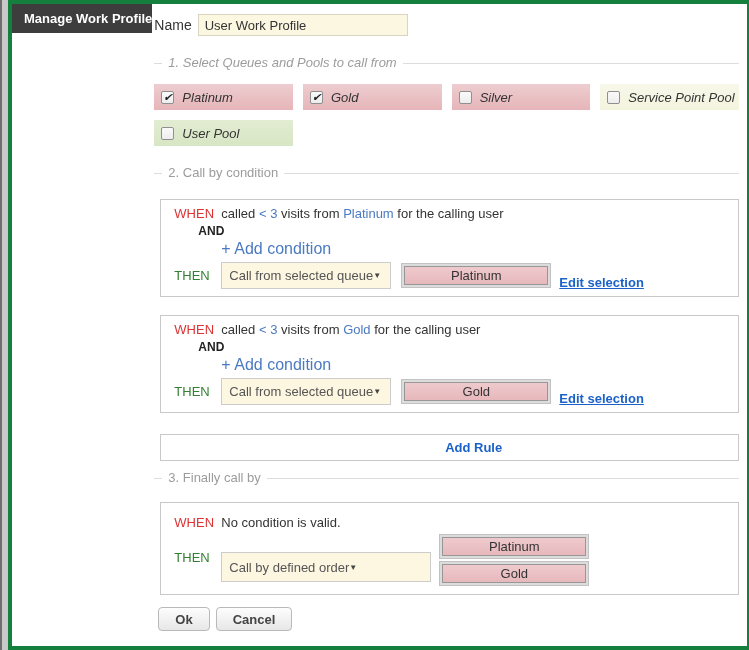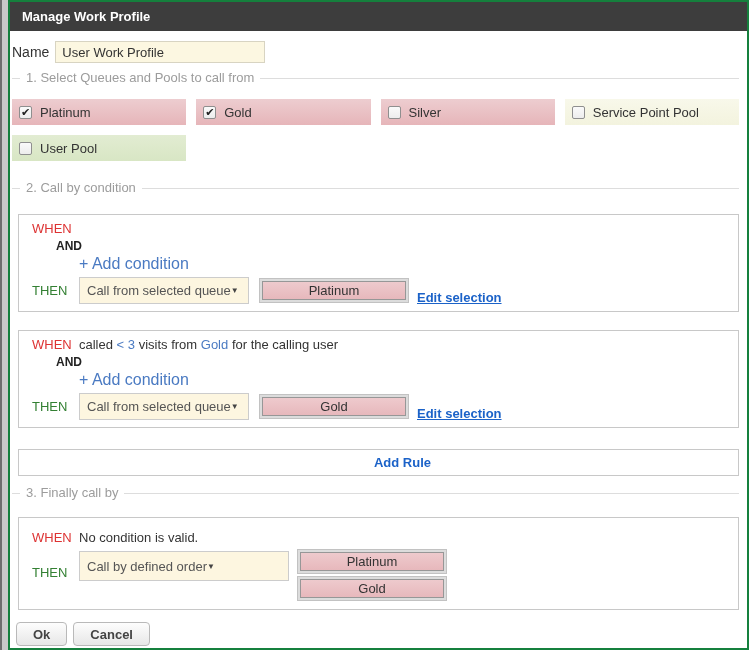--- a/index.html
+++ b/index.html
@@ -6,41 +6,41 @@
   html,body { width:749px; height:650px; }
   body {
     font-family:"Liberation Sans", sans-serif;
     background:#c9c9c9;
     position:relative;
     overflow:hidden;
   }
   .page-edge { position:absolute; left:0; top:0; width:2px; height:650px; background:#6e6e6e; }
   .dialog {
     position:absolute; left:8px; top:0; width:741px; height:650px;
-    background:#ffffff; border:2px solid #15803d; border-right-width:2px;
-    display:flex; flex-direction:column;
+    background:#ffffff; border:4px solid #15803d; border-right-width:2px;
+    display:flex; flex-direction:row;
   }
   .titlebar {
     height:29px; background:#3d3d3d; color:#fff;
     font-size:13px; font-weight:bold; line-height:29px; padding-left:12px;
     flex:0 0 auto;
   }
   .content { flex:1; padding:0 8px 0 2px; }
 
   
   .name-row { display:flex; align-items:center; margin-top:10px; }
   .name-label { font-size:14px; color:#333; margin-right:6px; }
   .name-input {
     width:210px; height:22px; background:#fcf7e1; border:1px solid #d8d4c2;
     font-family:"Liberation Sans",sans-serif; font-size:13px; color:#333; padding:0 6px;
   }
 
   
   .section { border-top:1px solid #ddd; position:relative; }
-  .sec1 { margin-top:15px; }
+  .sec1 { margin-top:27px;font-style:italic; }
   .sec2 { margin-top:27px; }
   .sec3 { margin-top:17px; }
   .legend {
     position:absolute; top:-9px; left:8px; background:#fff; padding:0 6px;
     font-size:13px; color:#9c9c9c; white-space:nowrap;
   }
 
   
   .pool-grid {
     margin-top:20px; display:grid;
@@ -99,21 +99,21 @@
     display:flex; align-items:center; justify-content:center;
     font-size:13px; font-weight:bold; color:#1b62c8; cursor:pointer;padding-left:48px;
   }
 
   
   .finally-box {
     margin:23px 0 0 6px; border:1px solid #c8c8c8; background:#fff;
     padding:12px 10px 8px 13px;
   }
   .finally-then { margin-top:6px; align-items:flex-start; }
-  .select-wide { width:210px; height:30px; margin-top:0; }
+  .select-wide { width:210px; height:30px; margin-top:16px; }
   .order-stack { display:flex; flex-direction:column; gap:2px; margin-top:-2px; margin-left:8px; }
   .order-stack .btn-frame { margin-left:0; }
 
   
   .footer { display:flex; gap:6px; margin:12px 0 0 4px; }
   .footer button {
     height:24px; border:1px solid #b9b9b9; border-radius:4px;
     background:linear-gradient(#fdfdfd,#e7e7e7);
     font-family:"Liberation Sans",sans-serif; font-size:13px; font-weight:bold; color:#444;
     padding:0 16px; cursor:pointer;
@@ -163,20 +163,27 @@
         </div>
       </div>
     </div>
 
     <div class="section sec2">
       <span class="legend">2. Call by condition</span>
 
       <div class="rule-box">
         <div class="row">
           <span class="row-label when-label">WHEN</span>
+          <span class="cond-text">
+            <span>called</span>
+            <a>&lt; 3</a>
+            <span>visits from</span>
+            <a>Platinum</a>
+            <span>for the calling user</span>
+          </span>
         </div>
         <div class="and-line">AND</div>
         <div class="addcond-line">
           <a class="link">+ Add condition</a>
         </div>
         <div class="row then-row">
           <span class="row-label then-label">THEN</span>
           <div class="select">
             <span>Call from selected queue</span>
             <span class="arrow">▼</span>

